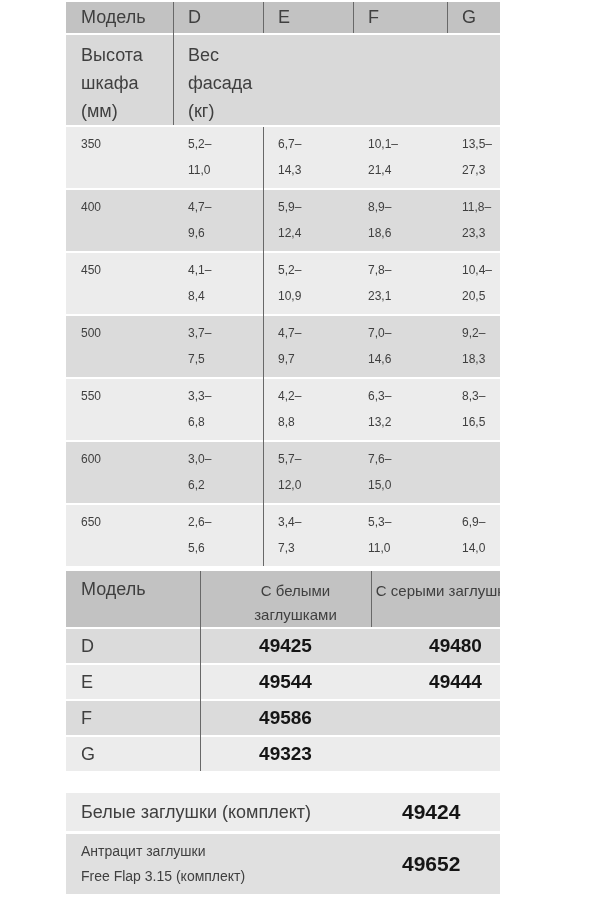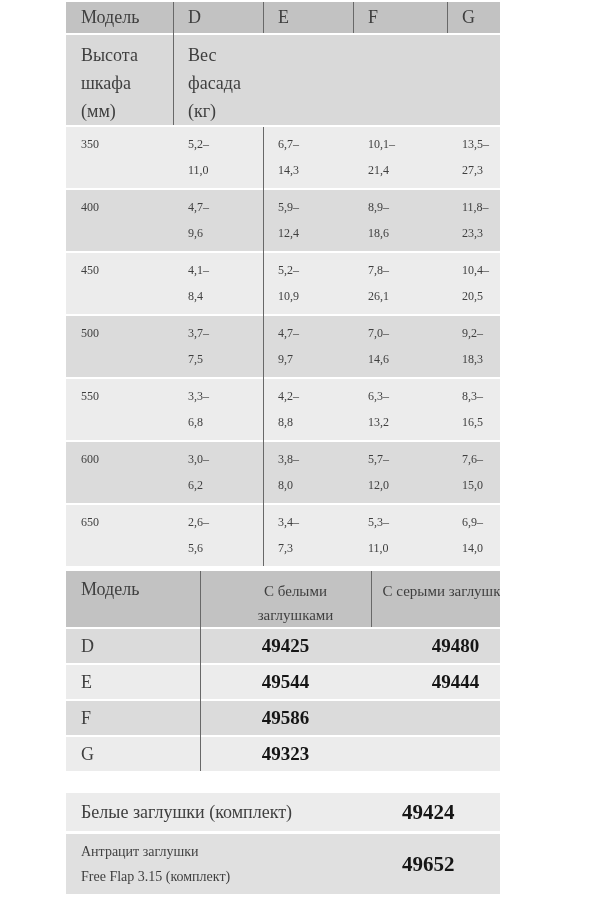--- a/index.html
+++ b/index.html
@@ -1,21 +1,21 @@
 <!DOCTYPE html>
 <html style="--page_bg: #ffffff; --header_bg: #c2c2c2; --subheader_bg: #d9d9d9; --row_light_bg: #ececec; --row_dark_bg: #dbdbdb; --footer_dark_bg: #e0e0e0; --divider: #686868; --text: #3f3f3f; --article_text: #151515;"><head>
 <meta charset="utf-8">
 <style>
   html, body { margin: 0; padding: 0; background: #ffffff; }
   .canvas {
     position: relative;
     width: 500px;
     height: 900px;
     background: var(--page_bg, #ffffff);
-    font-family: Liberation Serif, serif;
+    font-family: Liberation Sans, sans-serif;
     color: var(--text, #3f3f3f);
     overflow: hidden;
   }
   section { position: absolute; left: 66px; width: 466px; }
   .table1 { top: 2px; }
   .table2 { top: 571px; }
 
   .row { display: grid; margin-bottom: 2px; }
   .table1 .row { grid-template-columns: 107px 90px 90px 94px 85px; }
 
@@ -124,21 +124,21 @@
       <div class="cell c1">
           <div>4,1–</div>
           <div>8,4</div>
         </div>
       <div class="cell c2">
           <div>5,2–</div>
           <div>10,9</div>
         </div>
       <div class="cell c3">
           <div>7,8–</div>
-          <div>26,1</div>
+          <div>23,1</div>
         </div>
       <div class="cell c4">
           <div>10,4–</div>
           <div>20,5</div>
         </div>
     </div>
     <div class="row data bg-dark">
       <div class="cell c0">500</div>
       <div class="cell c1">
           <div>3,7–</div>
@@ -174,24 +174,20 @@
       <div class="cell c4">
           <div>8,3–</div>
           <div>16,5</div>
         </div>
     </div>
     <div class="row data bg-dark">
       <div class="cell c0">600</div>
       <div class="cell c1">
           <div>3,0–</div>
           <div>6,2</div>
-        </div>
-      <div class="cell c2">
-          <div>3,8–</div>
-          <div>8,0</div>
         </div>
       <div class="cell c3">
           <div>5,7–</div>
           <div>12,0</div>
         </div>
       <div class="cell c4">
           <div>7,6–</div>
           <div>15,0</div>
         </div>
     </div>

